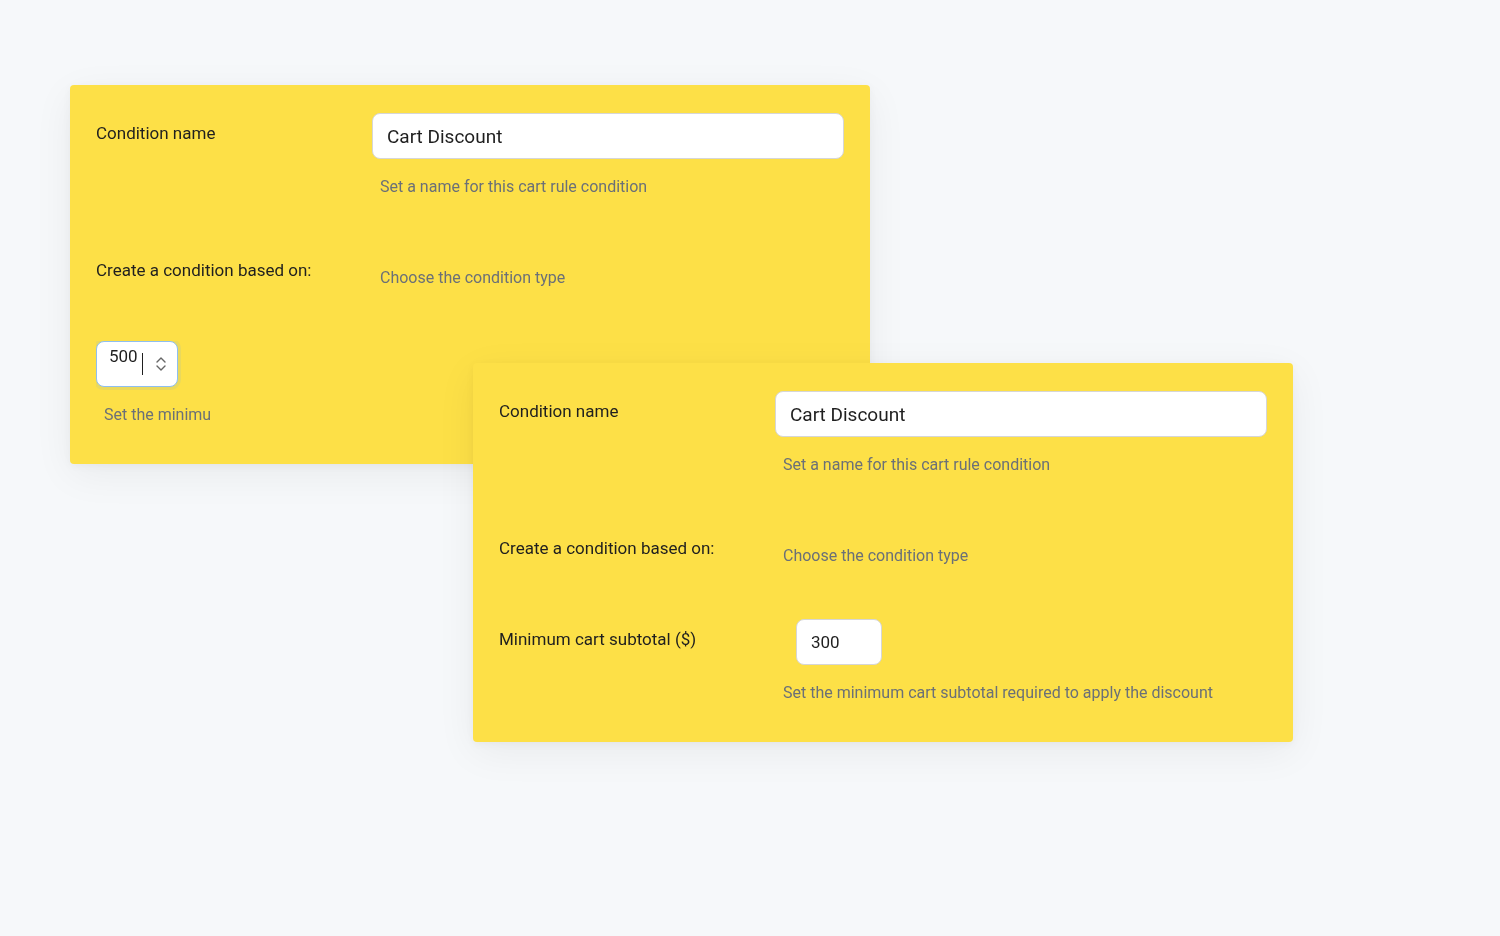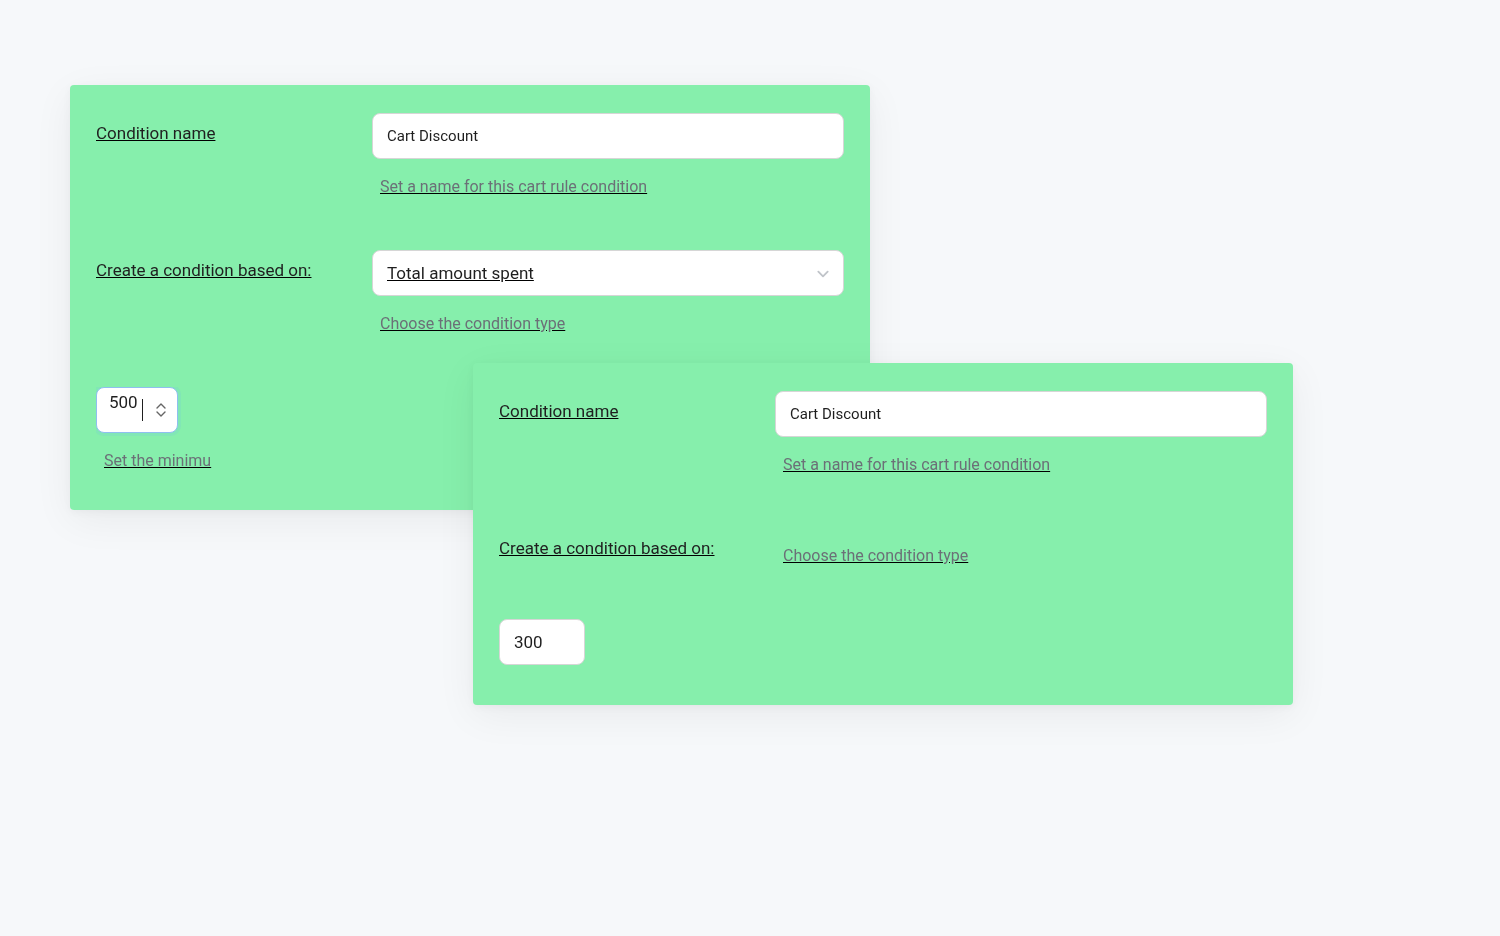--- a/index.html
+++ b/index.html
@@ -6,25 +6,24 @@
   html, body { width: 1500px; height: 936px; }
   body {
     background: #f6f8fa;
     font-family: -apple-system, BlinkMacSystemFont, "Segoe UI", Roboto, Helvetica, Arial, sans-serif;
     position: relative;
     overflow: hidden;
   }
 
   .card {
     position: absolute;
-    background: #86efac;
+    background: #fde047;
     border-radius: 4px;
     box-shadow: 0 10px 40px rgba(0,0,0,0.06), 0 2px 8px rgba(0,0,0,0.04);
     padding: 28px 26px 40px 26px;
-    text-decoration: underline;
   }
   .card-a {
     left: 70px;
     top: 85px;
     width: 800px;
   }
   .card-b {
     left: 473px;
     top: 363px;
     width: 820px;
@@ -52,21 +51,21 @@
     flex: 1;
     min-width: 0;
   }
 
   .text-input {
     width: 100%;
     height: 46px;
     border: 1px solid #d6d6d6;
     border-radius: 8px;
     padding: 0 14px;
-    font-size: 15px;
+    font-size: 19px;
     color: #1f1f1f;
     font-family: inherit;
     outline: none;
   }
 
   .helper {
     margin-top: 18px;
     font-size: 16px;
     color: #6b7077;
     margin-left: 8px;
@@ -114,20 +113,21 @@
     color: #1f1f1f;
     font-family: inherit;
     outline: none;
     box-shadow: 0 0 0 3px rgba(100,170,255,0.12);
   }
   .number-input.plain {
     border: 1px solid #d6d6d6;
     box-shadow: none;
     width: 86px;
     padding: 0 14px;
+    margin-left: 21px;
   }
   .text-cursor {
     position: absolute;
     left: 46px;
     top: 12px;
     width: 1px;
     height: 22px;
     background: #1f1f1f;
   }
   .spinner {
@@ -159,30 +159,20 @@
       <input type="text" class="text-input" value="Cart Discount" style="">
       <div class="helper">Set a name for this cart rule condition</div>
     </div>
   </div>
 
   <div class="row">
     <div class="label-col">
       <span class="label-text">Create a condition based on:</span>
     </div>
     <div class="field-col">
-      <div class="select-wrap">
-        <div class="select-display">
-          <span>Total amount spent</span>
-        </div>
-        <span class="chevron">
-          <svg viewBox="0 0 12 12" width="14" height="14">
-              <path d="M2 4 L6 8 L10 4" fill="none" stroke="currentColor" stroke-width="1.6" stroke-linecap="round" stroke-linejoin="round"></path>
-            </svg>
-        </span>
-      </div>
       <div class="helper">Choose the condition type</div>
     </div>
   </div>
 
   <div class="row" style="margin-bottom:0;">
     <div class="field-col truncated">
       <div class="number-input-wrap">
         <input type="text" class="number-input" value="500" style="">
         <span class="text-cursor"></span>
         <span class="spinner">
@@ -215,20 +205,24 @@
   <div class="row">
     <div class="label-col">
       <span class="label-text">Create a condition based on:</span>
     </div>
     <div class="field-col">
       <div class="helper">Choose the condition type</div>
     </div>
   </div>
 
   <div class="row" style="margin-bottom:0;">
+    <div class="label-col">
+      <span class="label-text">Minimum cart subtotal ($)</span>
+    </div>
     <div class="field-col">
       <div class="number-input-wrap">
         <input type="text" class="number-input plain" value="300" style="">
       </div>
+      <div class="helper">Set the minimum cart subtotal required to apply the discount</div>
     </div>
   </div>
 
 </div>
 
 </body></html>

